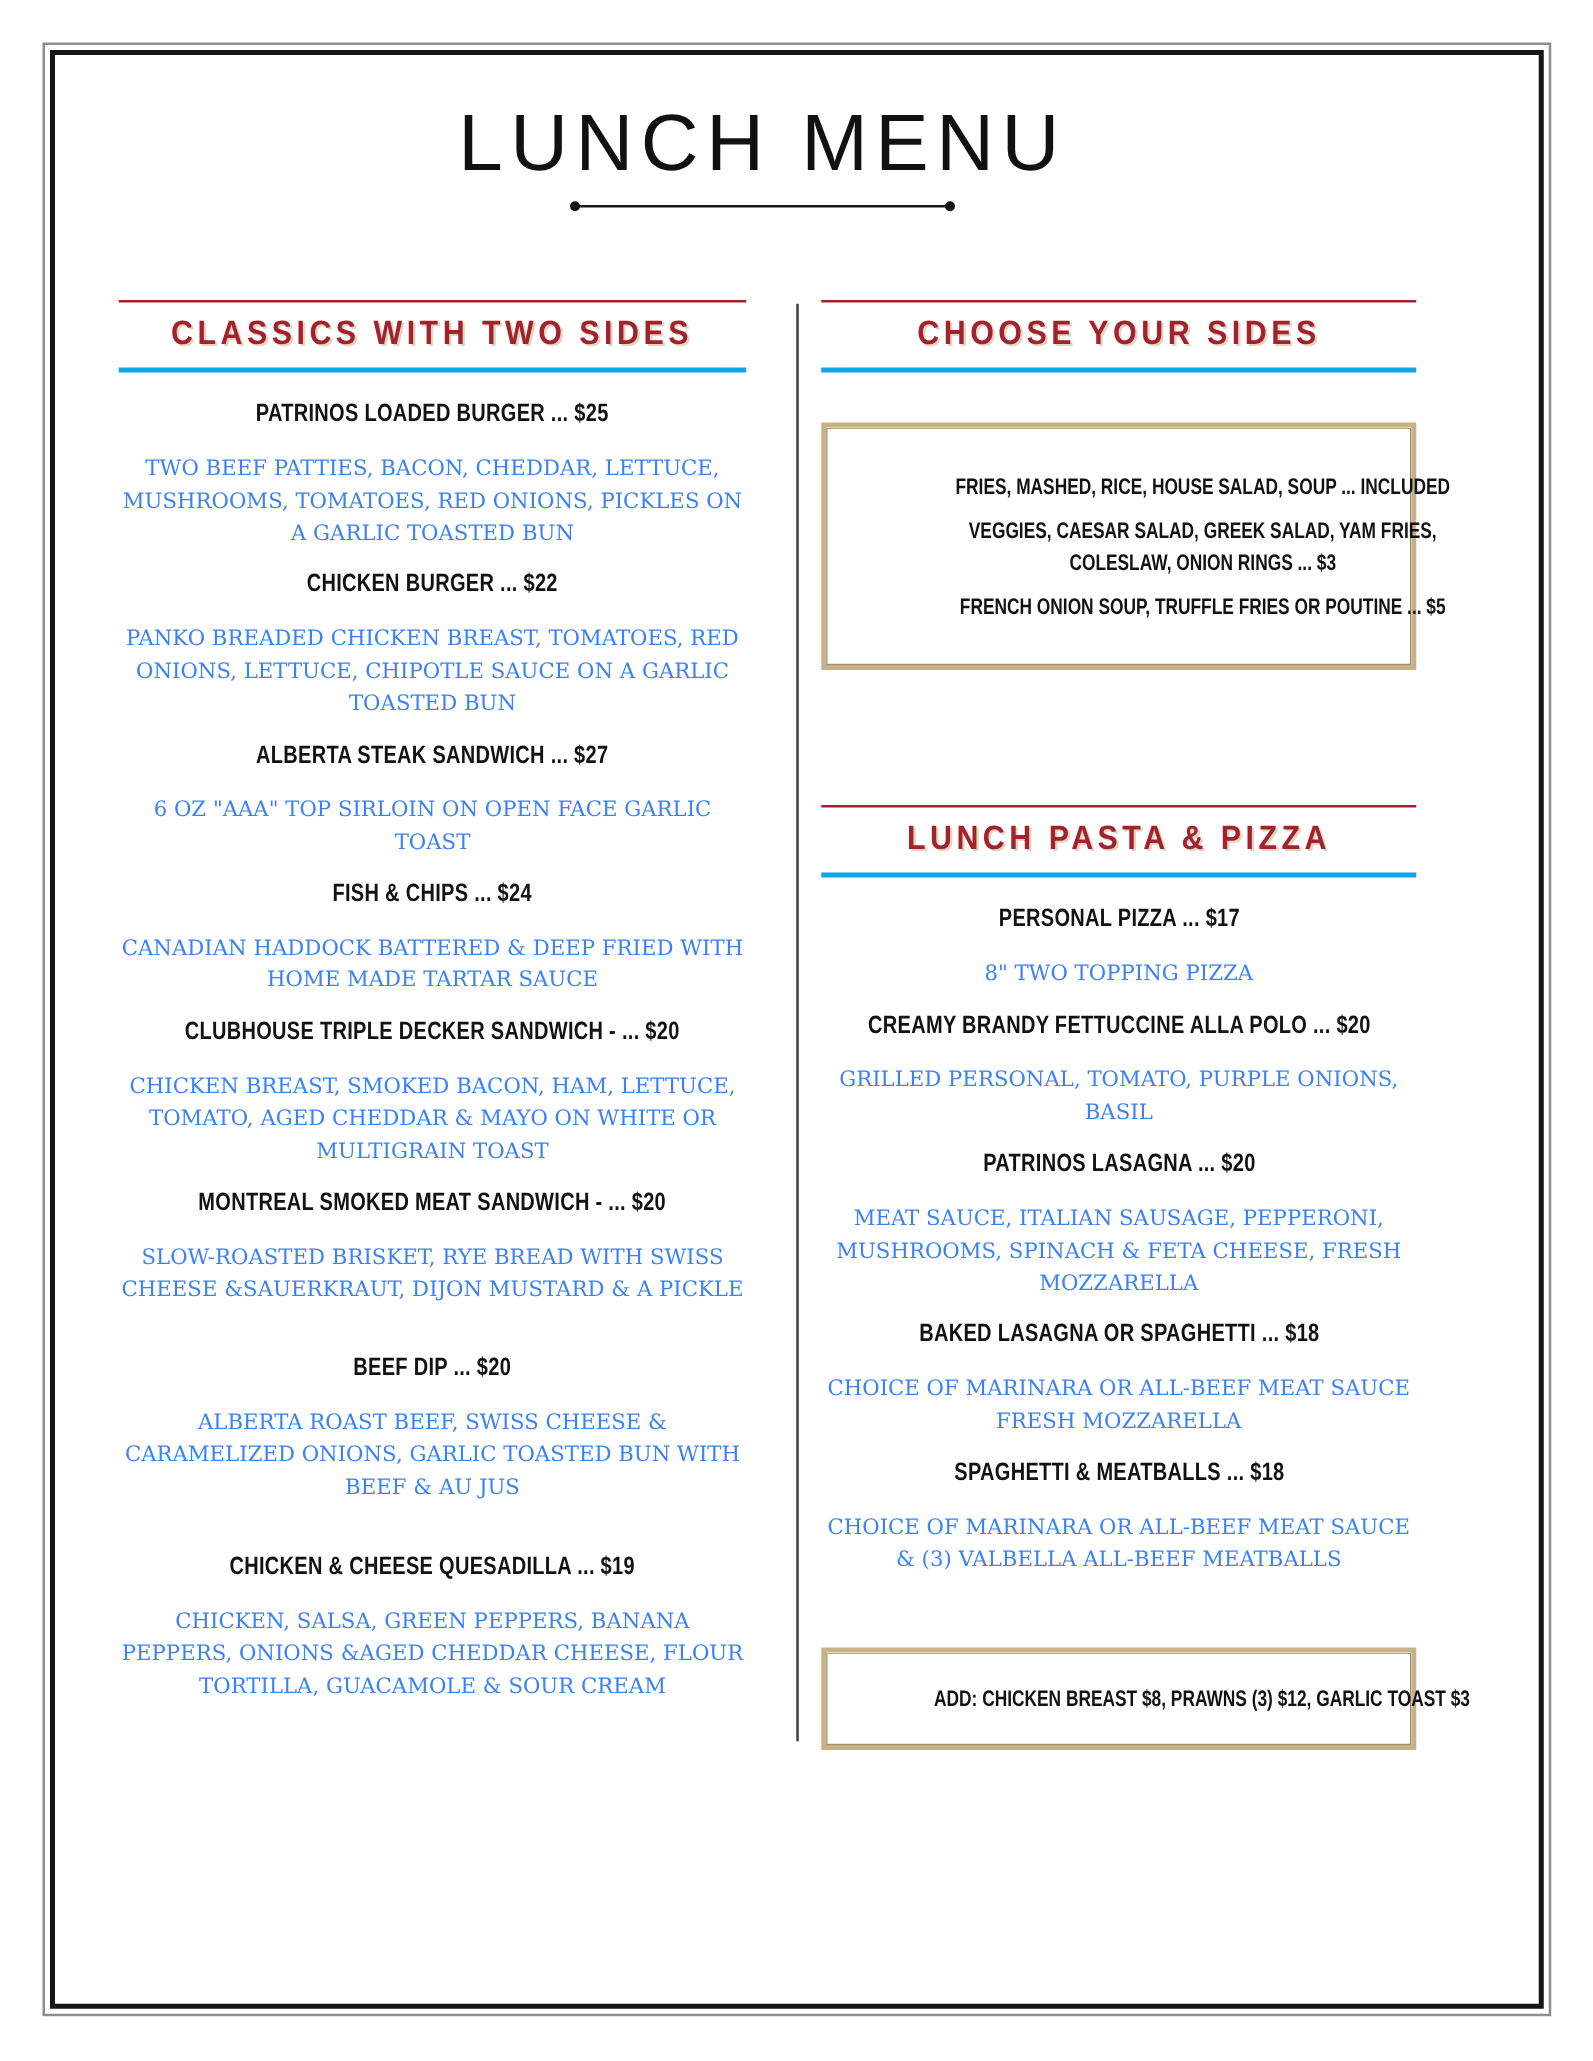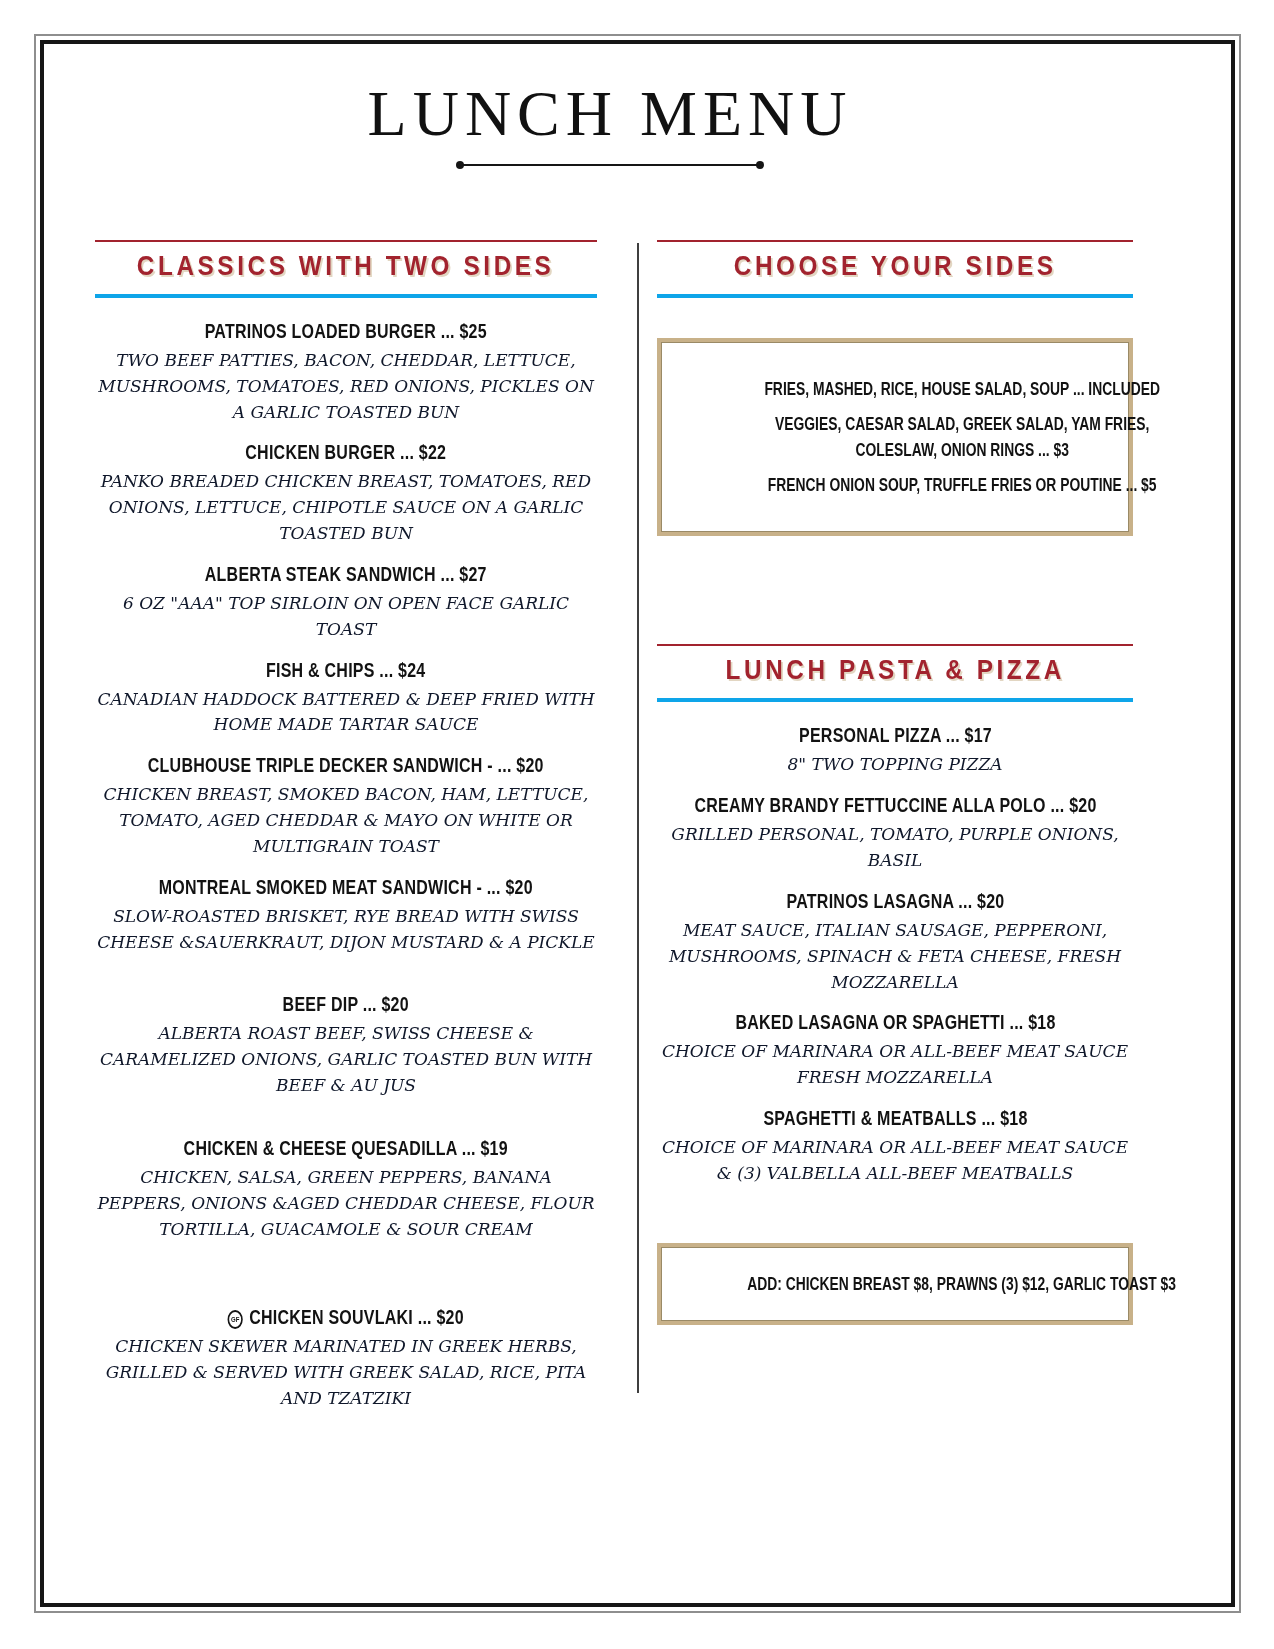--- a/index.html
+++ b/index.html
@@ -7,21 +7,21 @@
     position:relative; width:1274px; height:1649px; background:#ffffff;
     font-family:"Liberation Sans", sans-serif; color:#1a1a1a; overflow:hidden;
   }
   
   .frame-outer{position:absolute; left:34px; top:34px; right:33px; bottom:36px; border:2px solid #8e8e8e;}
   .frame-inner{position:absolute; left:40px; top:40px; right:39px; bottom:42px; border:4px solid #161616;}
 
   
   .title{
     position:absolute; top:82px; left:0; width:1220px; text-align:center;
-    font-family:Liberation Serif, serif; font-weight:400; font-size:64px;
+    font-family:Liberation Sans, sans-serif; font-weight:400; font-size:64px;
     letter-spacing:6px; color:#111; line-height:1;
   }
   .title-rule{position:absolute; top:164px; left:460px; width:300px; height:2px; background:#151515;}
   .title-rule::before,.title-rule::after{
     content:""; position:absolute; top:-3px; width:8px; height:8px; border-radius:50%; background:#151515;
   }
   .title-rule::before{left:-4px;}
   .title-rule::after{right:-4px;}
 
   
@@ -43,22 +43,22 @@
 
   
   .items{margin-top:20px;}
   .menu-item{margin-bottom:14px; text-align:center;}
   .item-name{
     display:block; white-space:nowrap; width:125%; margin-left:-12.5%;
     transform:scaleX(0.8); transform-origin:50% 50%;
     font-weight:700; font-size:20px; letter-spacing:0.3px; color:#121212; line-height:1.35;
   }
   .item-desc{
-    font-family:"DejaVu Serif", serif; font-style:italic;
-    font-size:17px; line-height:1.52; color:#0f172a; margin-top:3px; white-space:pre-line;
+    font-family:"DejaVu Serif", serif; 
+    font-size:17px; line-height:1.52; color:#3b82f6; margin-top:18px; white-space:pre-line;
   }
   .gap-md{margin-top:36px;}
   .gap-lg{margin-top:62px;}
 
   
   .tan-box{
     margin-top:40px; border:4px solid #C8B189; box-shadow:inset 0 0 0 1px #9a8a66;
     padding:25px 10px; text-align:center; background:#fff;
   }
   .box-line{
@@ -126,26 +126,20 @@
       <div class="menu-item gap-md">
         <div class="item-name"><span>BEEF DIP ... $20</span></div>
         <div class="item-desc">ALBERTA ROAST BEEF, SWISS CHEESE &amp; CARAMELIZED ONIONS, GARLIC TOASTED BUN WITH BEEF &amp; AU JUS</div>
       </div>
 
       <div class="menu-item gap-md">
         <div class="item-name"><span>CHICKEN &amp; CHEESE QUESADILLA ... $19</span></div>
         <div class="item-desc">CHICKEN, SALSA, GREEN PEPPERS, BANANA PEPPERS, ONIONS &amp;AGED CHEDDAR CHEESE, FLOUR TORTILLA, GUACAMOLE &amp; SOUR CREAM</div>
       </div>
 
-      <div class="menu-item gap-lg">
-        <div class="item-name">
-          <span class="gf-badge">GF</span><span>CHICKEN SOUVLAKI ... $20</span>
-        </div>
-        <div class="item-desc">CHICKEN SKEWER MARINATED IN GREEK HERBS, GRILLED &amp; SERVED WITH GREEK SALAD, RICE, PITA AND TZATZIKI</div>
-      </div>
 
     </div>
   </div>
 
   <div class="col-right">
     <div class="section-header">
       <span class="hdr-text">CHOOSE YOUR SIDES</span>
     </div>
 
     <div class="tan-box">

